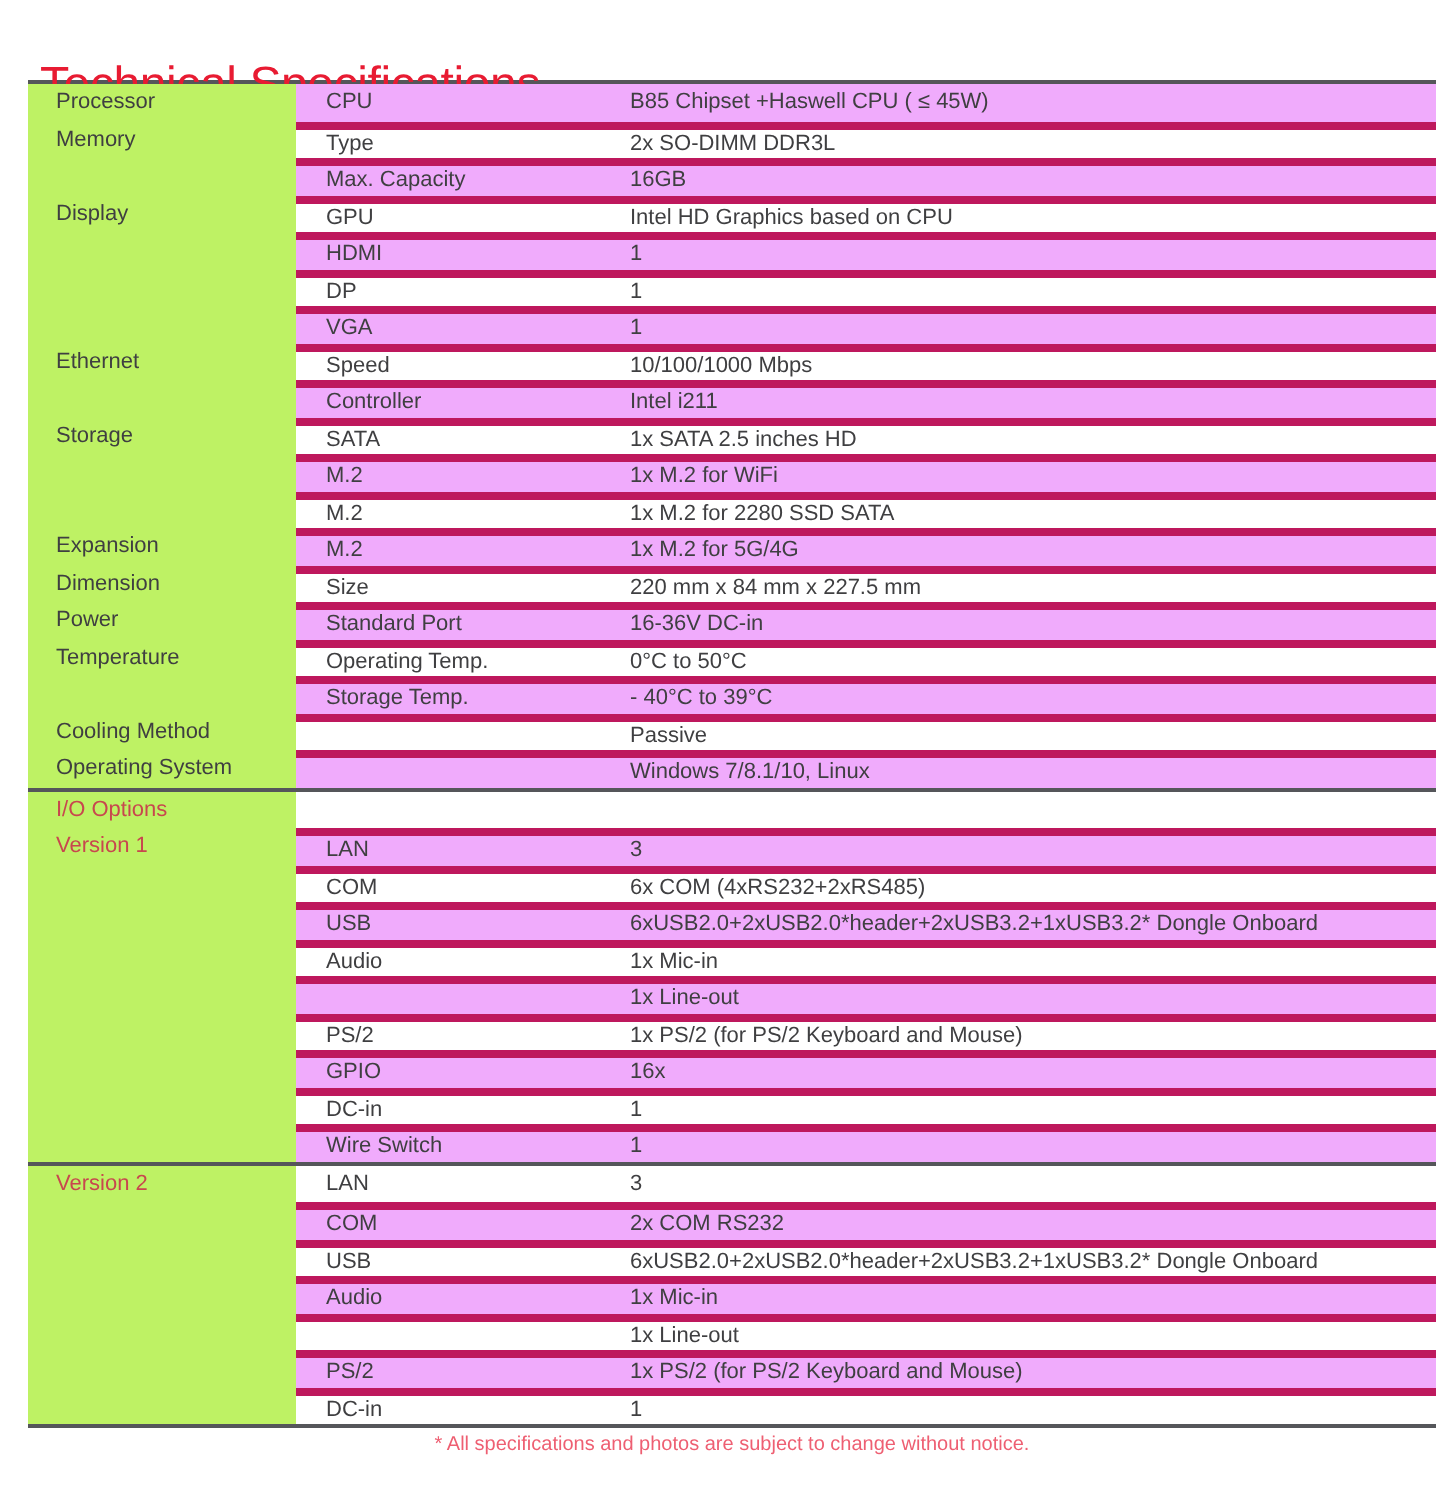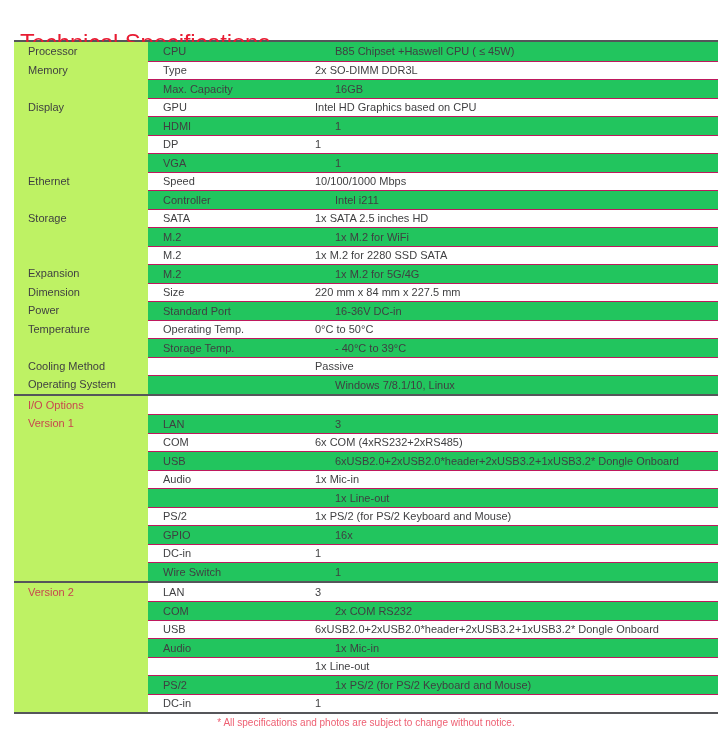--- a/index.html
+++ b/index.html
@@ -21,23 +21,23 @@
   .divider-dark{height:2px;background:#55565a;width:704px;}
 
   .spec-row{display:flex;height:18.5px;align-items:stretch;font-size:11px;color:#3f3f41;}
   .cell-category{
     width:134px;box-sizing:border-box;padding-left:14px;
     display:flex;align-items:center;background:#bef264;white-space:nowrap;
   }
   .cell-category.red{color:#c8474e;}
   .cells{
     flex:1;display:flex;align-items:stretch;background:#fff;
-    border-top:1px solid #be185d;box-sizing:border-box;
-  }
-  .spec-row.shaded .cells{background:#22c55e;gap:20px;}
+    border-top:4px solid #be185d;box-sizing:border-box;
+  }
+  .spec-row.shaded .cells{background:#f0abfc;}
   .spec-row.section-start .cells{border-top:none;}
   .spec-row.empty-right .cells{background:transparent;border-top:none;}
   .cell-label{
     width:152px;box-sizing:border-box;padding-left:15px;
     display:flex;align-items:center;white-space:nowrap;
   }
   .cell-value{
     flex:1;box-sizing:border-box;padding-left:15px;
     display:flex;align-items:center;white-space:nowrap;
   }

